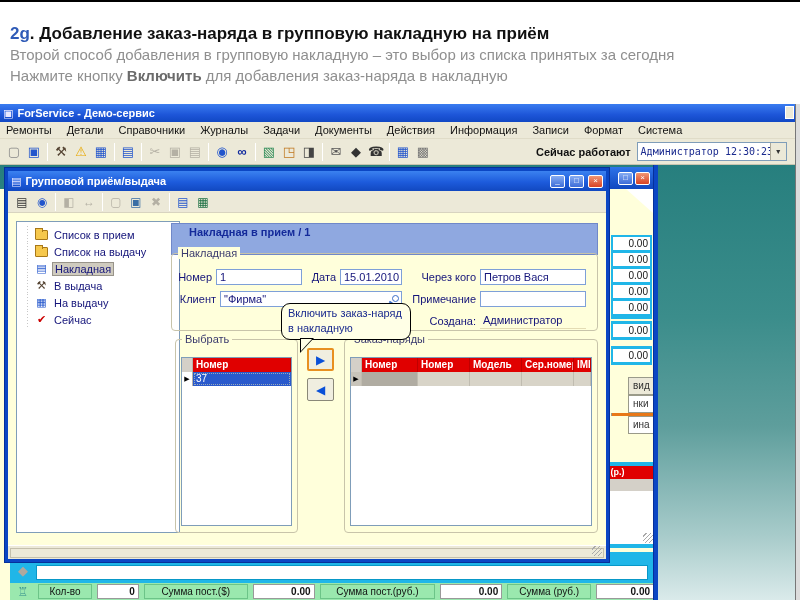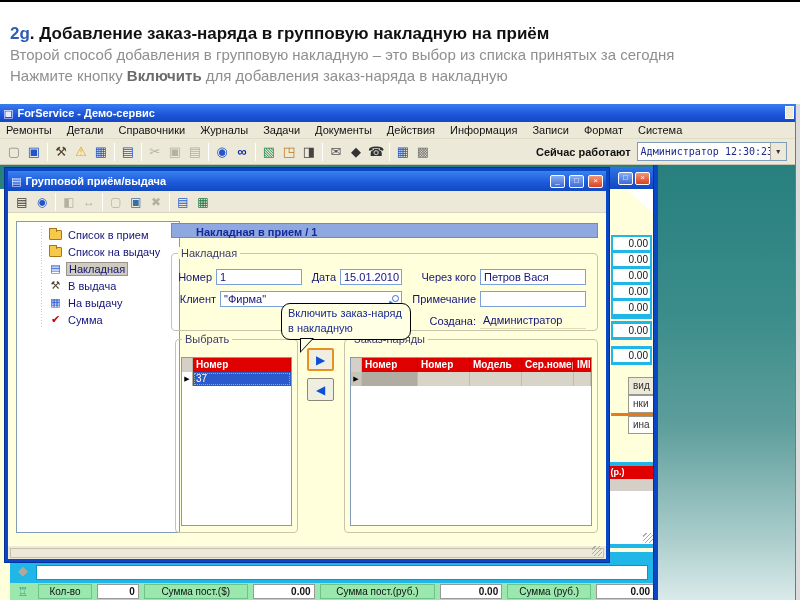--- a/index.html
+++ b/index.html
@@ -81,32 +81,32 @@
     display:flex; align-items:center; gap:4px; padding:0 3px; }
   #dlg-title .dico { font-size:11px; color:#E8E8FF; }
   #dlg-title .dt { flex:1; color:#fff; font-size:11px; font-weight:bold; }
   #dlg-tb { left:0; top:20px; width:598px; height:22px; background:#ECE9D8; border-bottom:1px solid #D8D4C0;
     display:flex; align-items:center; padding-left:4px; font-size:12px; }
   #dlg-body { left:0; top:42px; width:598px; height:332px; background:#FFFFDB; }
   #dlg-status { left:0; top:374px; width:598px; height:14px; background:#ECE9D8; border-top:1px solid #fff; position:absolute; }
   #dlg-status .inner { position:absolute; left:2px; right:2px; top:2px; bottom:1px; border:1px solid #C4C0AC; background:#ECE9D8; }
 
   
-  #tree { left:8px; top:8px; width:164px; height:312px; background:#fff; border:1px solid #7F9DB9; padding:4px 16px; }
+  #tree { left:8px; top:8px; width:164px; height:312px; background:#fff; border:1px solid #7F9DB9; padding:4px 2px; }
   .titem { display:flex; align-items:center; height:17px; font-size:11px; color:#14147A; gap:4px; padding-left:16px;
     background:repeating-linear-gradient(180deg,#C8C8C8 0 1px,transparent 1px 3px) 8px 0/1px 100% no-repeat; }
   .titem .lbl { padding:0 2px; }
   .titem.sel .lbl { background:#CFCBBF; border:1px solid #98948A; }
   .ico-folder { width:13px; height:10px; background:#F6C84C; border:1px solid #A87818; border-radius:1px; position:relative; flex:none; }
   .ico-folder::before { content:""; position:absolute; left:-1px; top:-3px; width:6px; height:3px; background:#F6C84C; border:1px solid #A87818; border-bottom:none; }
   .gly { flex:none; width:13px; text-align:center; font-size:11px; }
 
   
-  #mhead { left:163px; top:10px; width:427px; height:15px; background:#8FA8E0; border:1px solid #7088C8;
-    color:#142A9A; font-size:11px; font-weight:bold; line-height:17px; padding-left:24px; }
+  #mhead { left:163px; top:10px; width:427px; height:32px; background:#8FA8E0; border:1px solid #7088C8;
+    color:#142A9A; font-size:11px; font-weight:bold; line-height:17px; padding-left:17px; }
   fieldset { position:absolute; border:1px solid #C8C4AA; border-radius:4px; }
   legend { font-size:11px; color:#3A3A6E; margin-left:6px; padding:0 3px; background:#FFFFDB; }
   #fs-inv { left:163px; top:34px; width:427px; height:84px; }
   .flabel { position:absolute; font-size:11px; color:#14147A; text-align:right; line-height:16px; }
   .finput { position:absolute; height:16px; background:#fff; border:1px solid #7EA0D8; font-size:11px; color:#14147A;
     line-height:14px; padding:0 3px; white-space:nowrap; overflow:hidden; }
   .ico-search { position:absolute; right:2px; top:3px; width:7px; height:7px; border:1.5px solid #3A6EC8; border-radius:50%; }
   .ico-search::after { content:""; position:absolute; left:-4px; top:6px; width:5px; height:1.5px; background:#3A6EC8; transform:rotate(35deg); }
   .created-val { position:absolute; font-size:11px; color:#14147A; border-bottom:1px solid #E4DCB4; padding:0 3px; height:16px; line-height:15px; }
 
@@ -308,21 +308,21 @@
             <div class="titem">
                 <span class="gly" style="color:#554433">⚒</span>
                 <span class="lbl">В выдача</span>
               </div>
             <div class="titem">
                 <span class="gly" style="color:#2255CC">▦</span>
                 <span class="lbl">На выдачу</span>
               </div>
             <div class="titem">
                 <span class="gly" style="color:#CC0000">✔</span>
-                <span class="lbl">Сумма</span>
+                <span class="lbl">Сейчас</span>
               </div>
           </div>
 
           <div class="abs" id="mhead">Накладная в прием / 1</div>
 
           <fieldset id="fs-inv">
             <legend>Накладная</legend>
             <span class="flabel" style="left:4px;top:10px;width:36px">Номер</span>
             <span class="finput" style="left:44px;top:10px;width:86px">1</span>
             <span class="flabel" style="left:134px;top:10px;width:30px">Дата</span>

